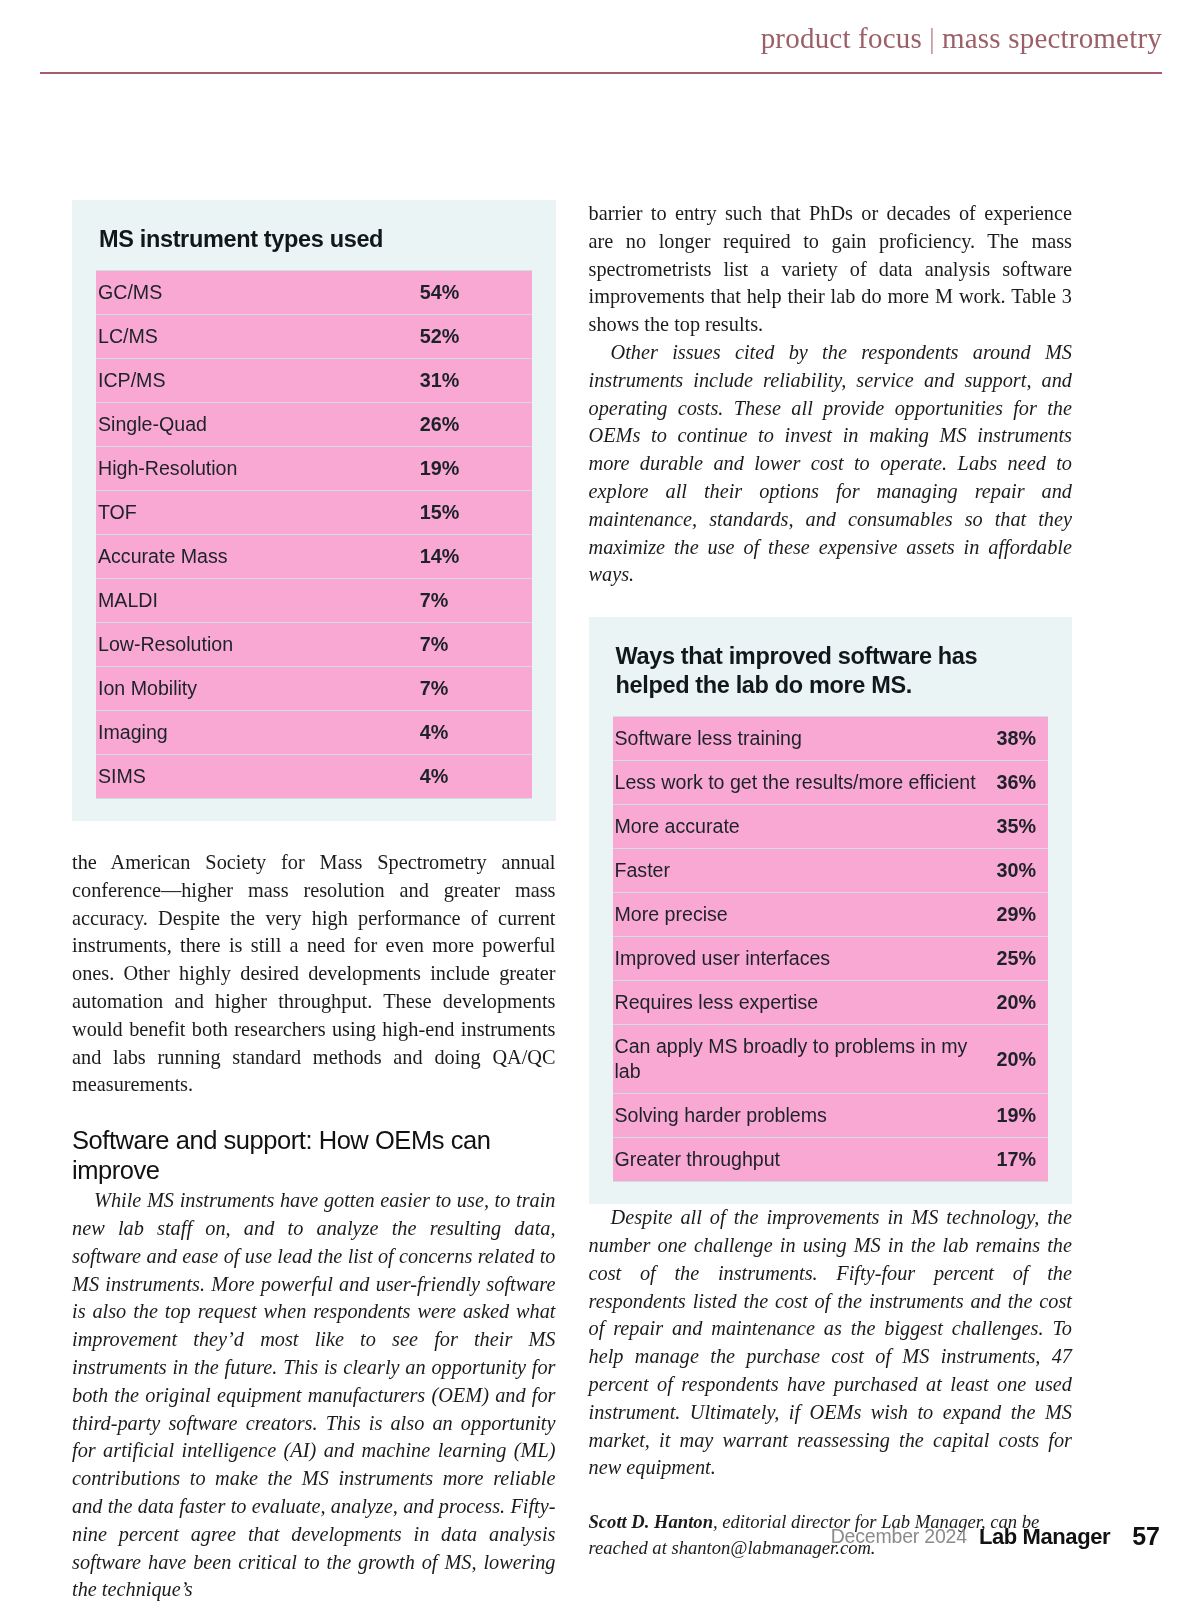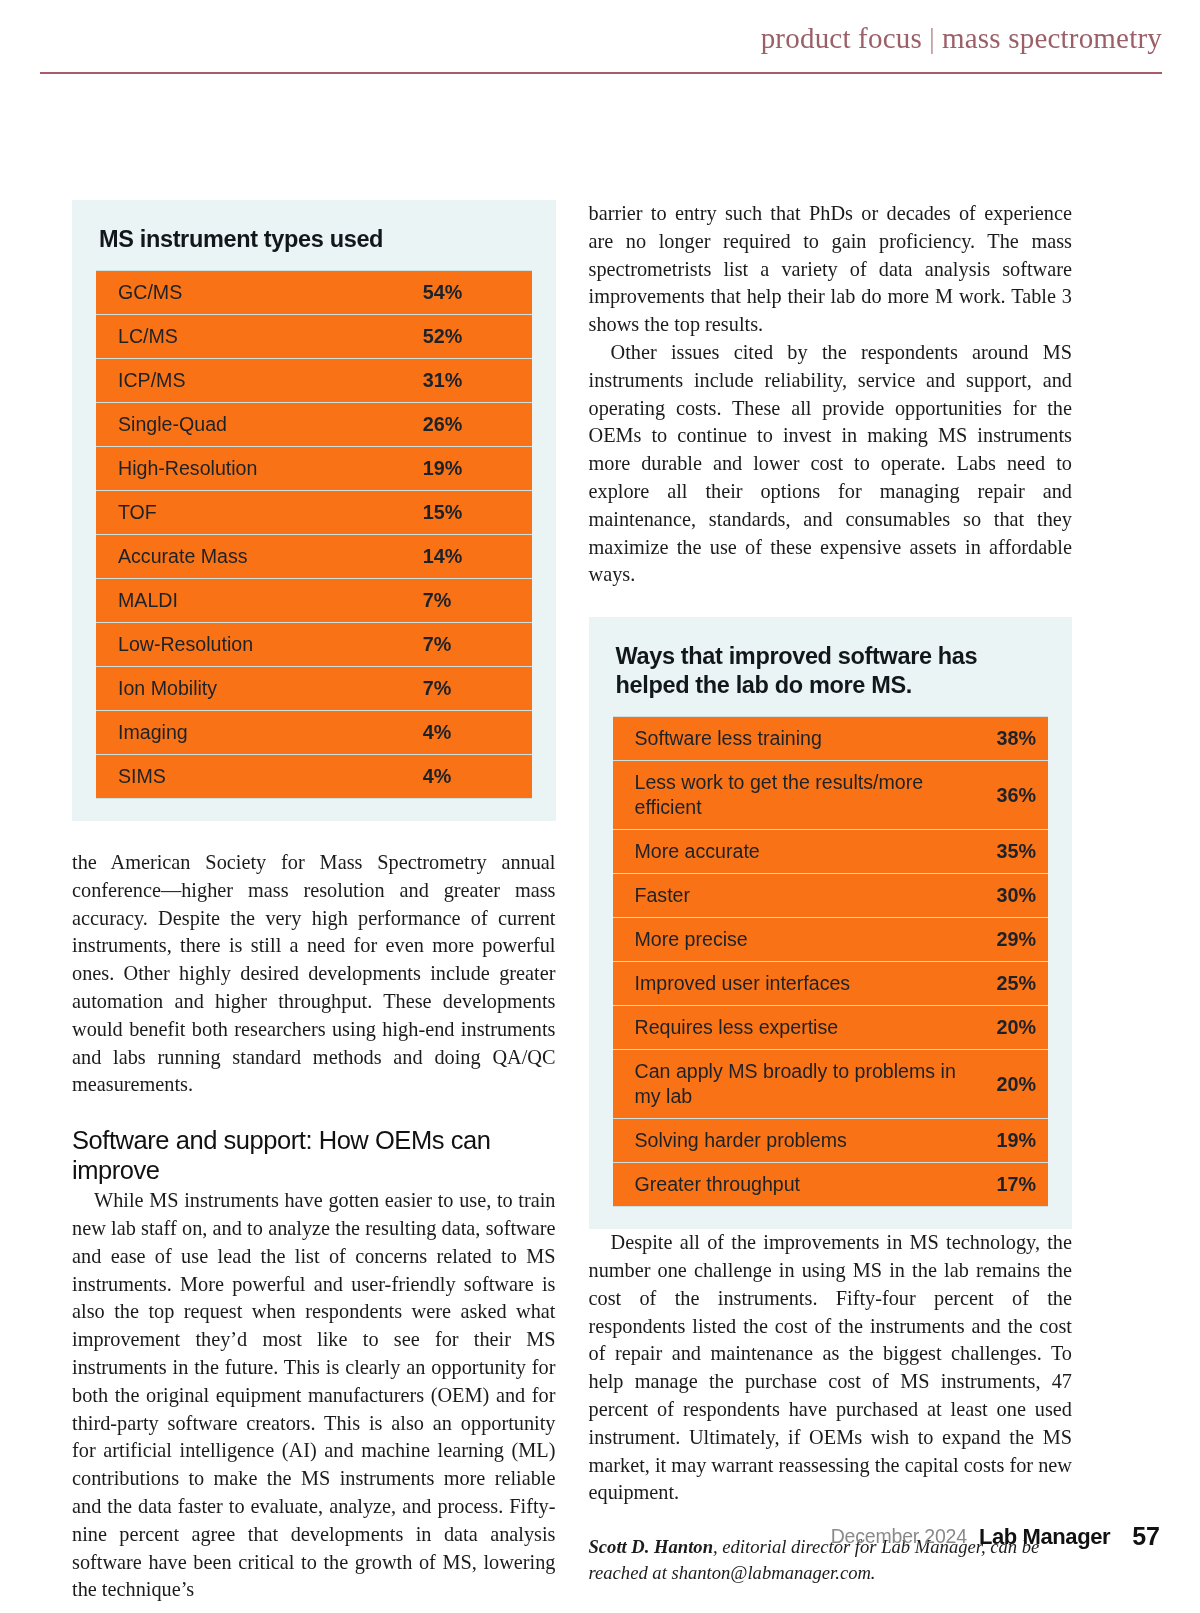--- a/index.html
+++ b/index.html
@@ -55,21 +55,21 @@
   
   p.body {
     font-family: "Liberation Serif", serif;
     font-size: 20.3px;
     line-height: 27.8px;
     color: #1b1b1b;
     text-align: justify;
     text-justify: inter-word;
     hyphens: none;
   }
-  p.body.indent { text-indent: 22px; }
+  p.body.indent { text-indent: 22px; font-style: italic; }
   p.body + p.body { margin-top: 0; }
 
   
   h2.section {
     font-family: "Liberation Sans", sans-serif;
     font-size: 25.5px;
     font-weight: 400;
     color: #111111;
     letter-spacing: -0.45px;
     margin: 26px 0 2px 0;
@@ -105,22 +105,22 @@
     width: 100%;
     border-collapse: collapse;
   }
   .datacard tr {
     border-top: 1.2px solid #cfdede;
   }
   .datacard tr:last-child {
     border-bottom: 1.2px solid #cfdede;
   }
   .datacard td {
-    background: #f97316;
-    padding: 9px 10px 9px 22px;
+    background: #f9a8d4;
+    padding: 9px 10px 9px 2px;
     font-family: "Liberation Sans", sans-serif;
     font-size: 19.6px;
     color: #1c2228;
     vertical-align: middle;
     line-height: 25px;
   }
   .datacard td.val {
     text-align: left;
     font-weight: bold;
     font-size: 19.8px;

